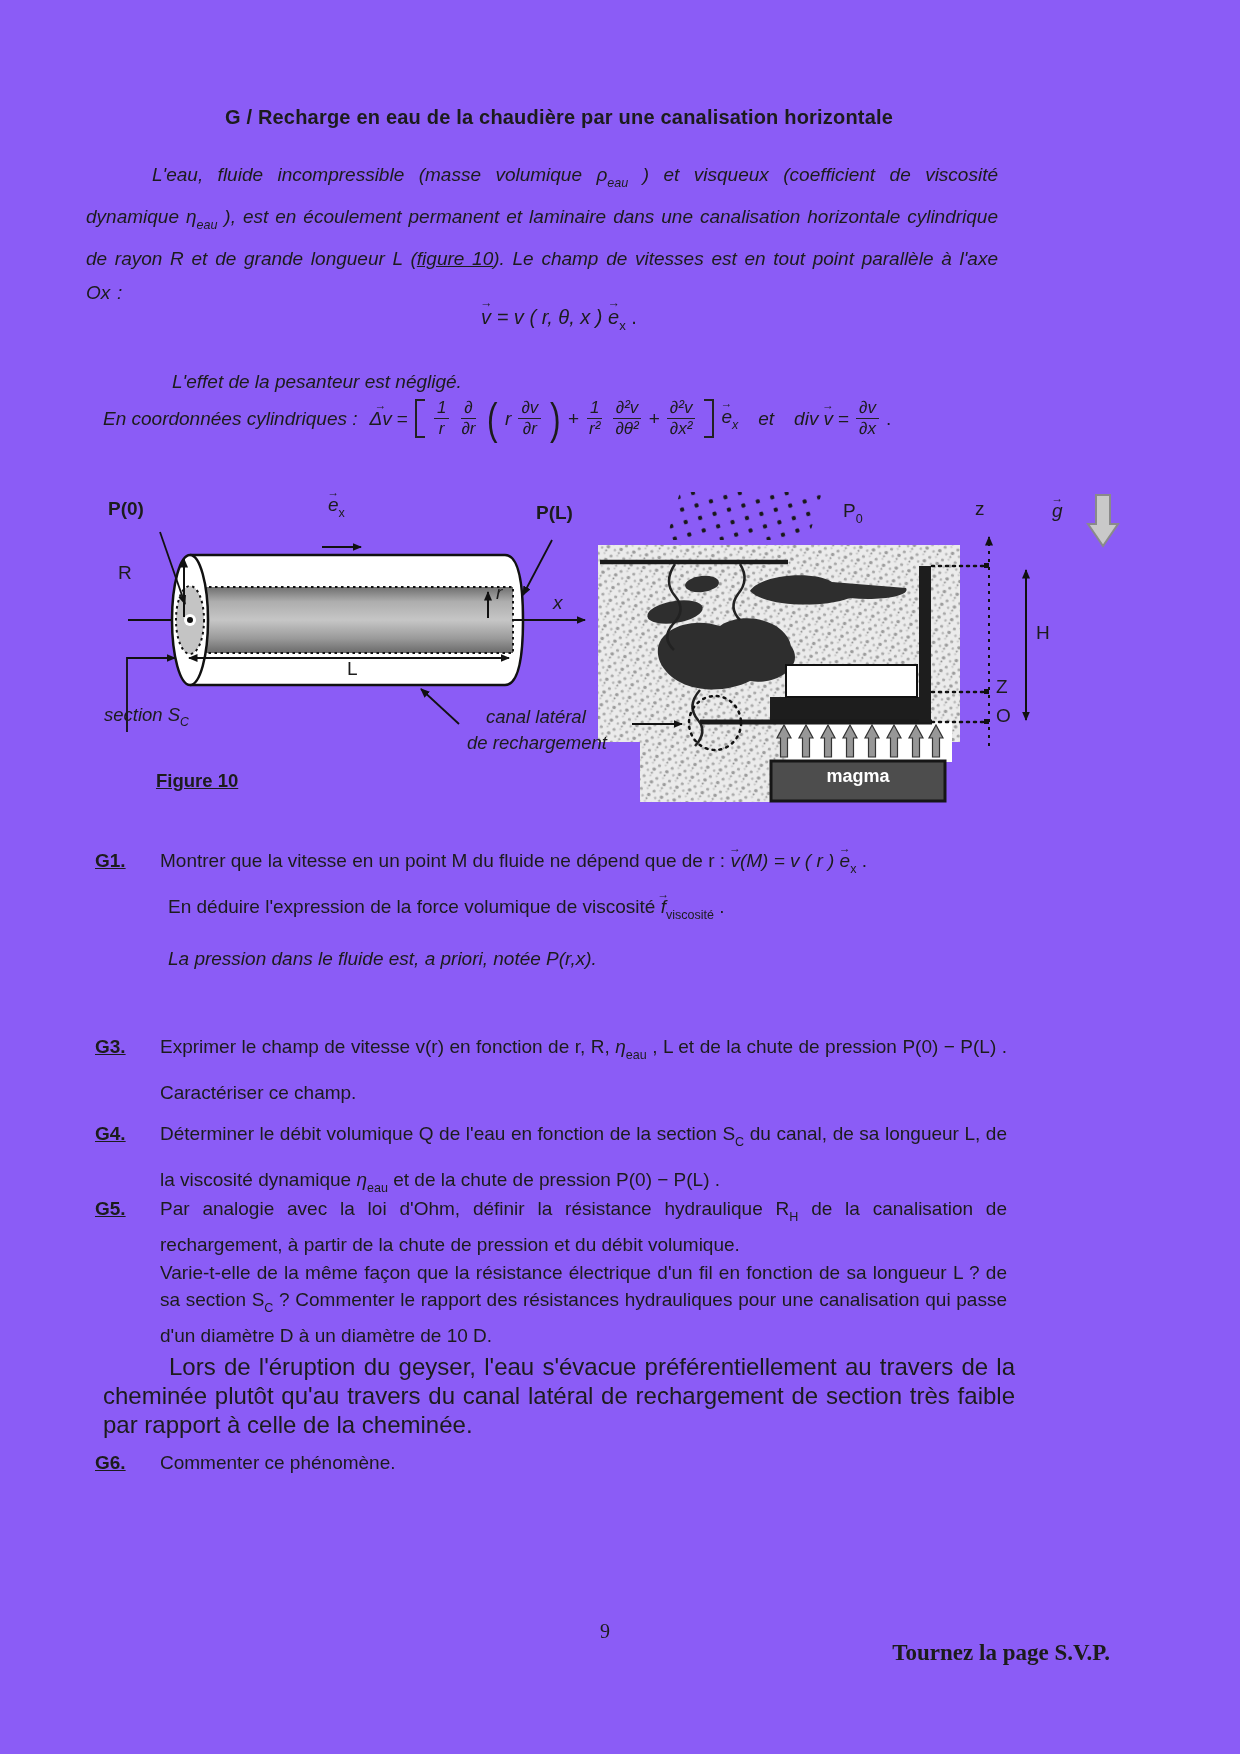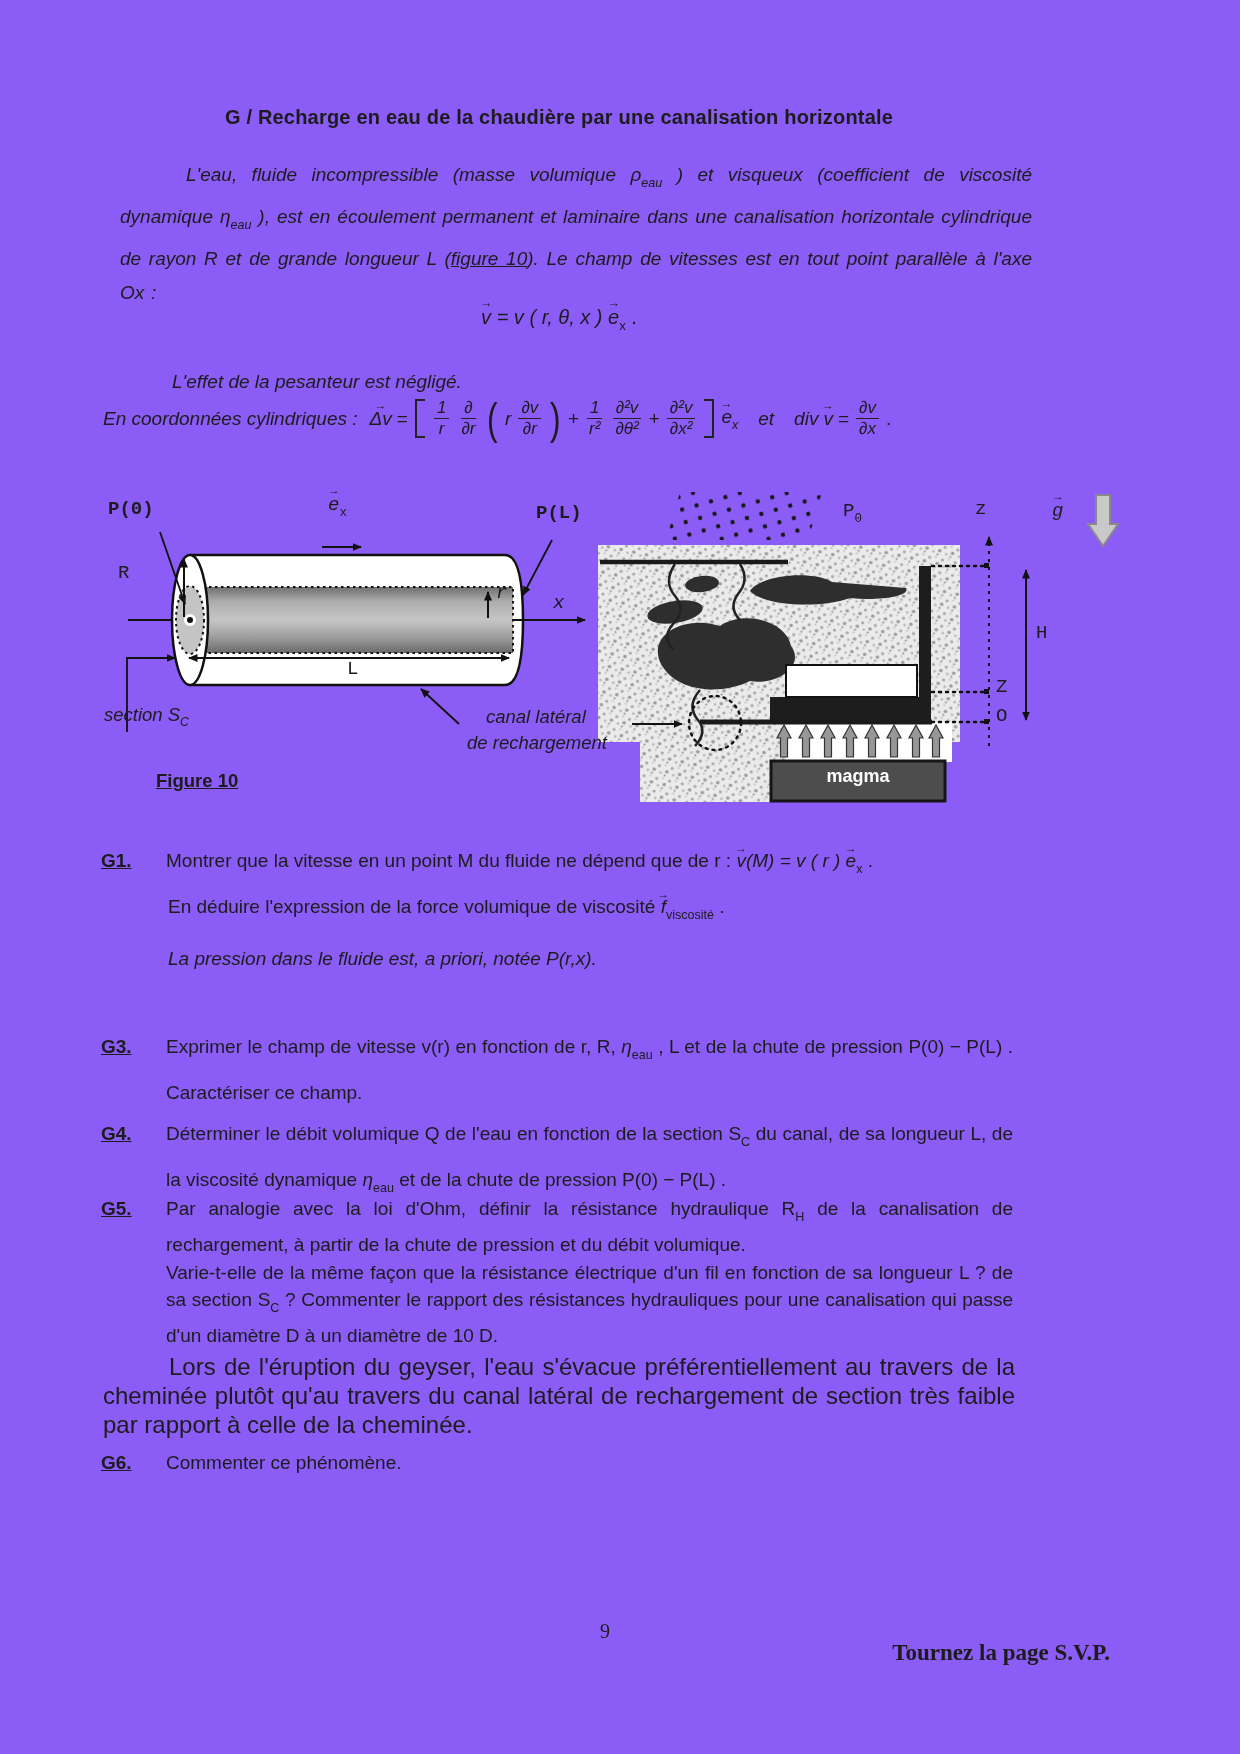--- a/index.html
+++ b/index.html
@@ -11,43 +11,43 @@
   
   .s-sub{font-size:66%;vertical-align:-0.45em;}
   .s-u{text-decoration:underline;}
   .s-it{font-style:italic;}
   .s-vec{position:relative;display:inline-block;font-style:italic;}
   .s-vec::after{content:"\2192";position:absolute;top:-0.72em;left:50%;transform:translateX(-50%);
                 font-size:0.62em;line-height:1;font-style:normal;}
   
   .title{left:103px;top:106px;width:912px;text-align:center;font-size:20px;font-weight:bold;letter-spacing:0.2px;}
   
-  .intro{left:120px;top:158px;width:912px;font-size:19px;line-height:33.5px;font-style:italic;
+  .intro{left:86px;top:158px;width:912px;font-size:19px;line-height:33.5px;font-style:italic;
          text-align:justify;text-indent:66px;word-spacing:1.5px;}
   
   .eqv{left:103px;top:306px;width:912px;text-align:center;font-size:20px;}
   .pes{left:172px;top:371px;font-size:19px;text-align:center;}
   
   .lap{left:103px;top:398px;width:930px;display:flex;align-items:center;gap:12px;font-size:19px;}
   .lapf{display:inline-flex;align-items:center;gap:5px;}
   .frac{display:inline-flex;flex-direction:column;align-items:center;vertical-align:middle;
         font-size:17px;line-height:1.18;margin:0 2px;font-style:italic;}
   .frac .fn{padding:0 3px;border-bottom:1.6px solid #222;}
   .frac .fd{padding:0 3px;}
   .brk{align-self:stretch;width:8px;margin:1px 2px;}
   .brk.l{border-left:2.2px solid #222;border-top:2.2px solid #222;border-bottom:2.2px solid #222;}
   .brk.r{border-right:2.2px solid #222;border-top:2.2px solid #222;border-bottom:2.2px solid #222;}
   .bigp{font-size:44px;font-weight:300;line-height:0.8;transform:scaleX(0.72);display:inline-block;}
   
-  .flab{font-size:19px;white-space:nowrap;font-family:Liberation Mono, monospace;}
+  .flab{font-size:19px;white-space:nowrap;}
   .flab-sm{font-size:18.5px;white-space:nowrap;}
   .figcap{left:156px;top:770px;font-size:18.5px;font-weight:bold;text-decoration:underline;}
   .magma-label{left:771px;top:766px;width:174px;text-align:center;color:#fff;font-weight:bold;font-size:18px;}
   
-  .q{position:absolute;left:101px;width:912px;display:flex;font-size:19px;}
+  .q{position:absolute;left:95px;width:912px;display:flex;font-size:19px;}
   .qnum{width:65px;flex:none;font-weight:bold;text-decoration:underline;}
   .qbody{width:847px;text-align:justify;}
   .qline{position:absolute;left:168px;width:847px;font-size:19px;}
   .lh38{line-height:38px;}
   .lh27{line-height:27.5px;}
   .para{left:103px;width:912px;font-size:24px;line-height:29px;
         text-align:justify;text-indent:66px;}
   
   .pnum{left:600px;top:1620px;font-family:"Liberation Serif", serif;font-size:20px;}
   .turn{left:790px;top:1640px;width:320px;text-align:right;font-family:"Liberation Serif", serif;

